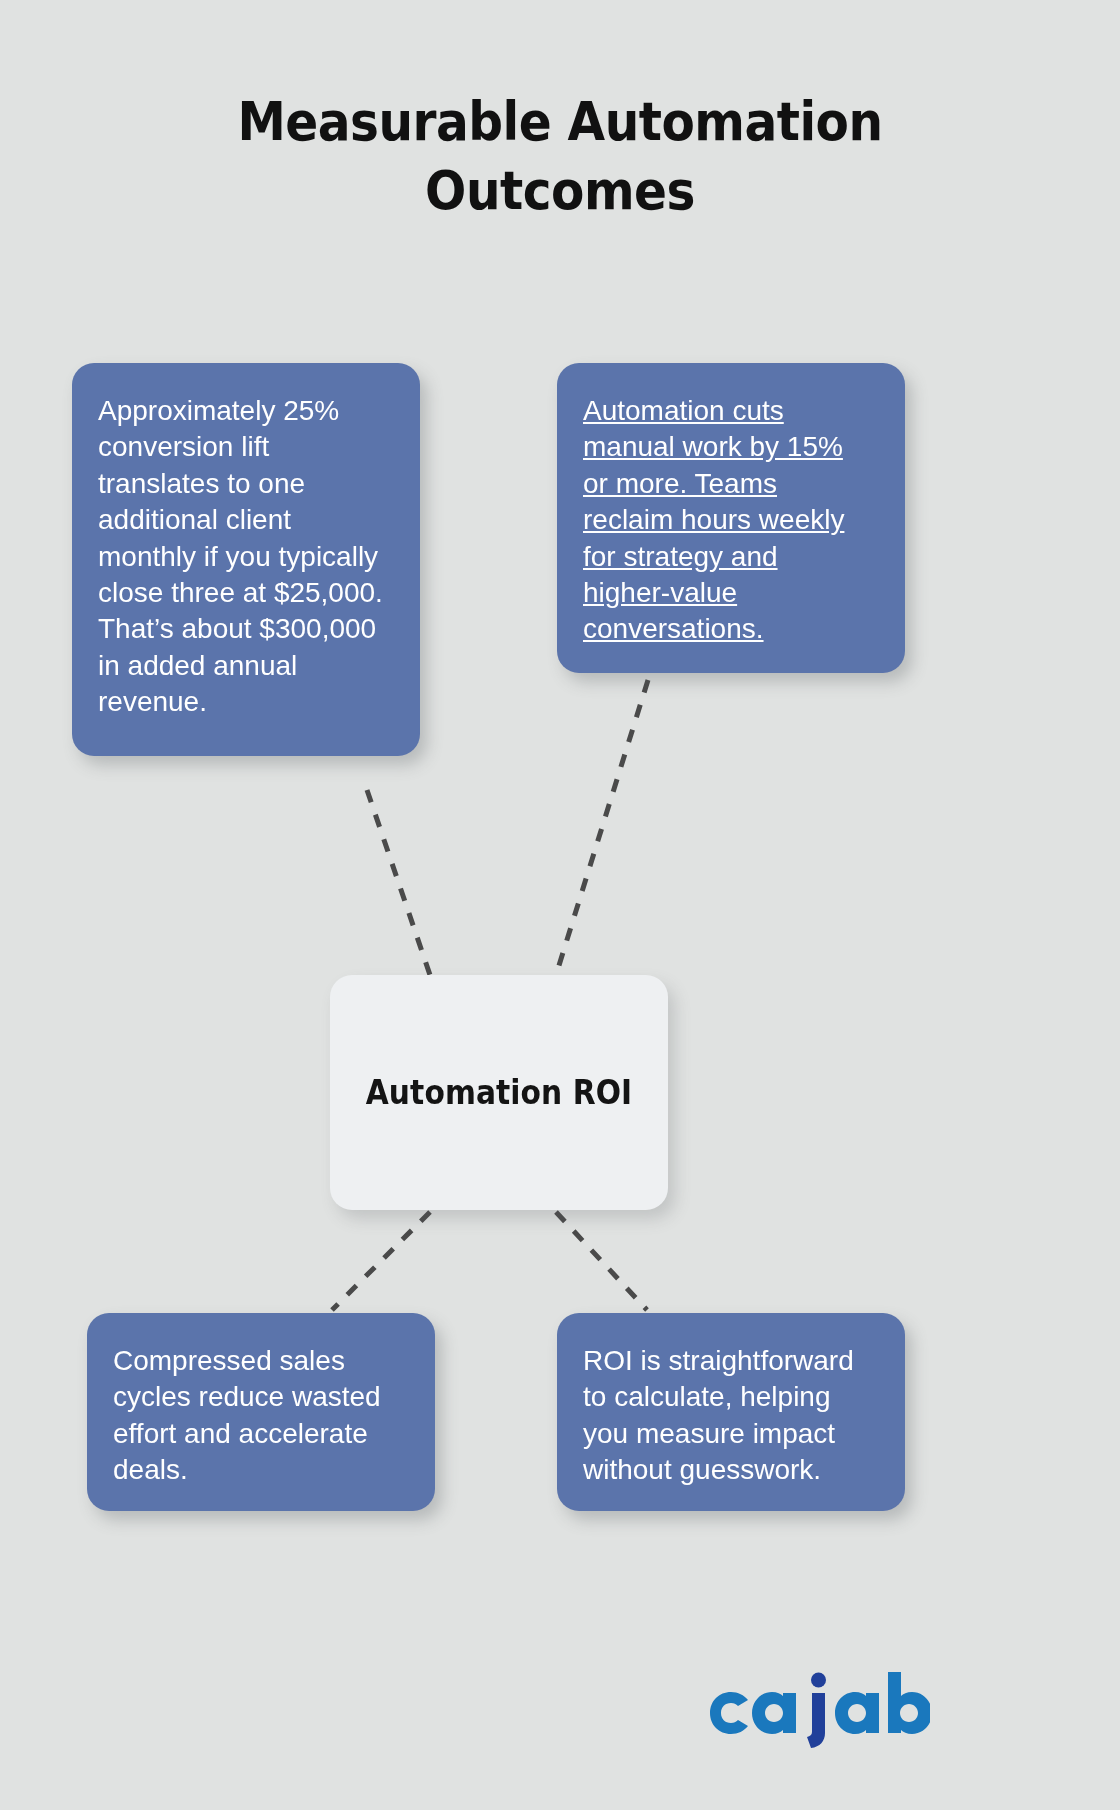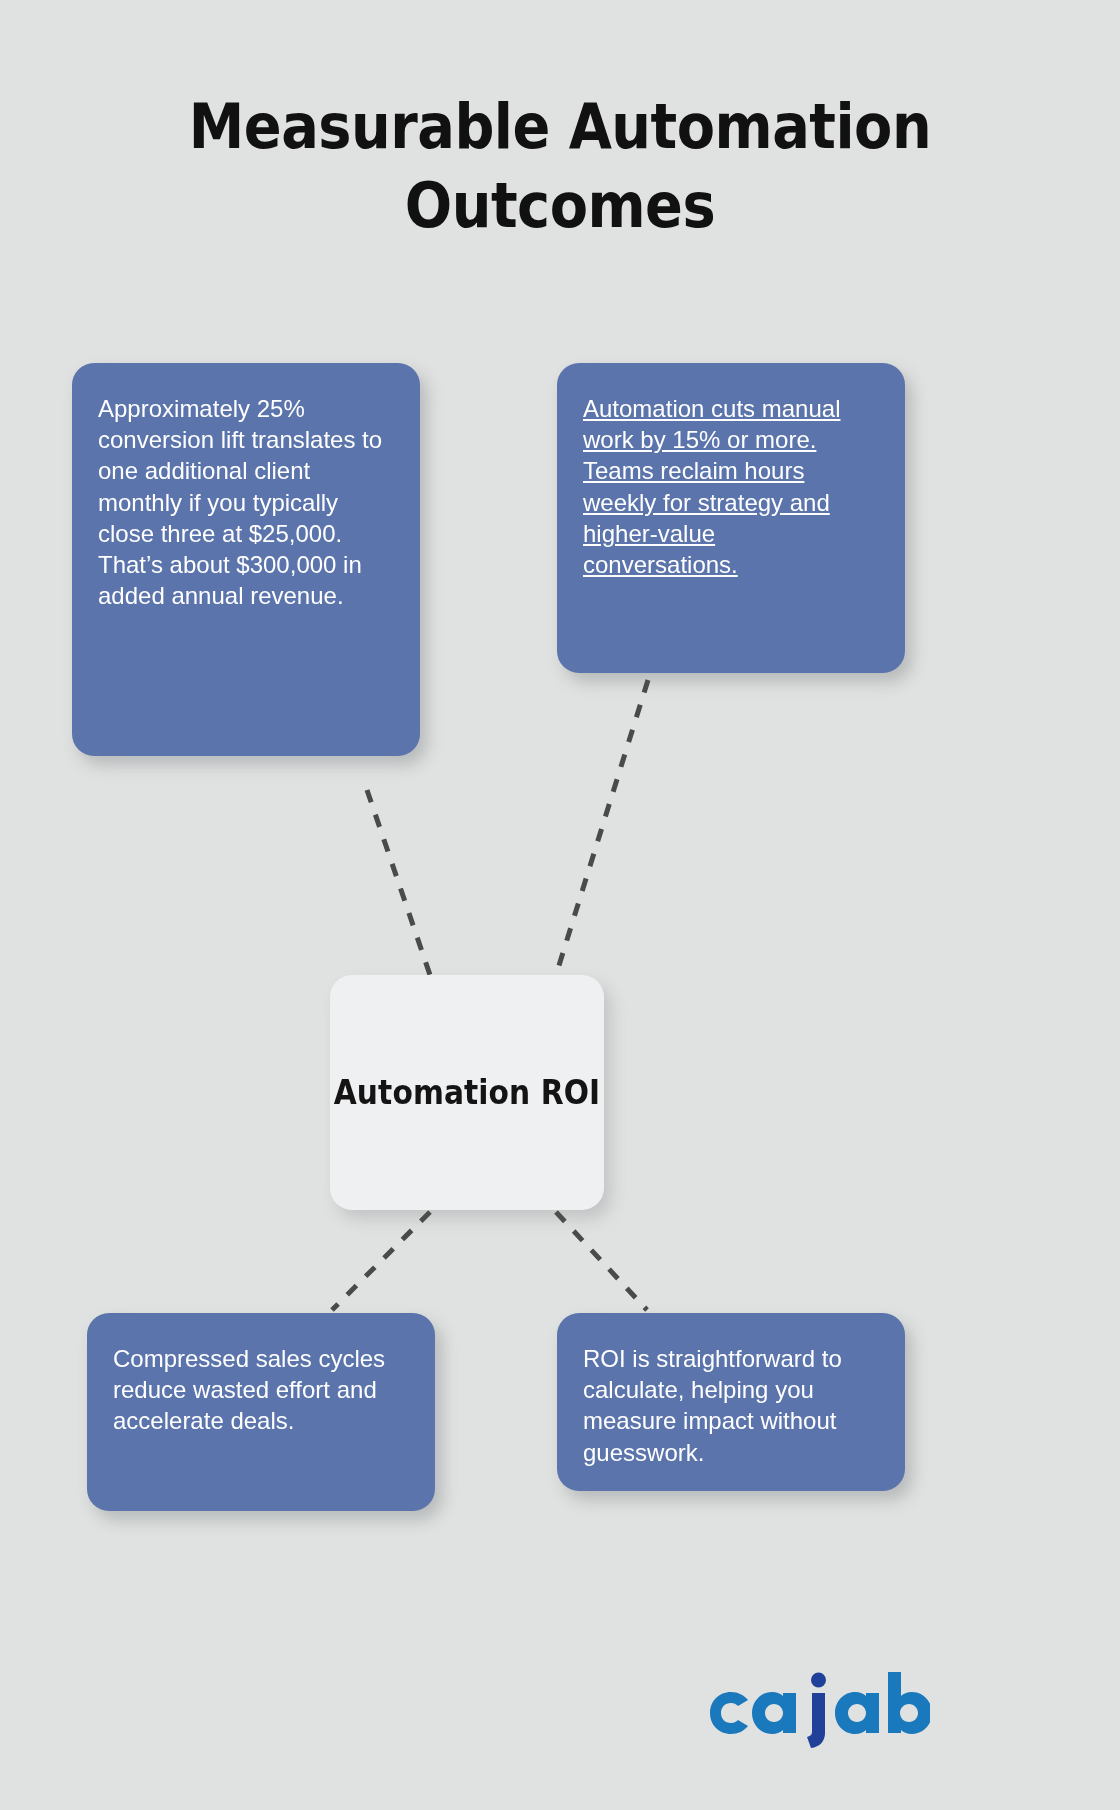--- a/index.html
+++ b/index.html
@@ -22,21 +22,21 @@
 
   
   .title {
     position: absolute;
     left: 110px;
     top: 88px;
     width: 900px;
     text-align: center;
     font-family: "DejaVu Sans Condensed", "Liberation Sans Narrow", "Liberation Sans", sans-serif;
     font-weight: 700;
-    font-size: 62px;
+    font-size: 54px;
     line-height: 1.27;
     letter-spacing: -0.5px;
     color: #111111;
     white-space: pre-line;
   }
 
   
   .connectors {
     position: absolute;
     left: 0;
@@ -45,41 +45,41 @@
     height: 1810px;
   }
 
   
   .card {
     position: absolute;
     box-sizing: border-box;
     border-radius: 22px;
     background: #5b74ab;
     color: #ffffff;
-    font-size: 24px;
+    font-size: 28px;
     line-height: 1.3;
     padding: 30px 34px 30px 26px;
     box-shadow: 7px 9px 16px rgba(90, 95, 100, 0.30);
   }
   .card-text {
     display: block;
     white-space: pre-line;
   }
 
   .card-tl { left: 72px;  top: 363px;  width: 348px; height: 393px; }
   .card-tr { left: 557px; top: 363px;  width: 348px; height: 310px; text-decoration: underline; }
   .card-bl { left: 87px;  top: 1313px; width: 348px; height: 198px; }
-  .card-br { left: 557px; top: 1313px; width: 348px; height: 178px; }
+  .card-br { left: 557px; top: 1313px; width: 348px; height: 198px; }
 
   
   .center-node {
     position: absolute;
     left: 330px;
     top: 975px;
-    width: 274px;
+    width: 338px;
     height: 235px;
     box-sizing: border-box;
     border-radius: 22px;
     background: #eef0f2;
     box-shadow: 7px 9px 16px rgba(90, 95, 100, 0.22);
     display: flex;
     align-items: center;
     justify-content: center;
   }
   .center-label {

